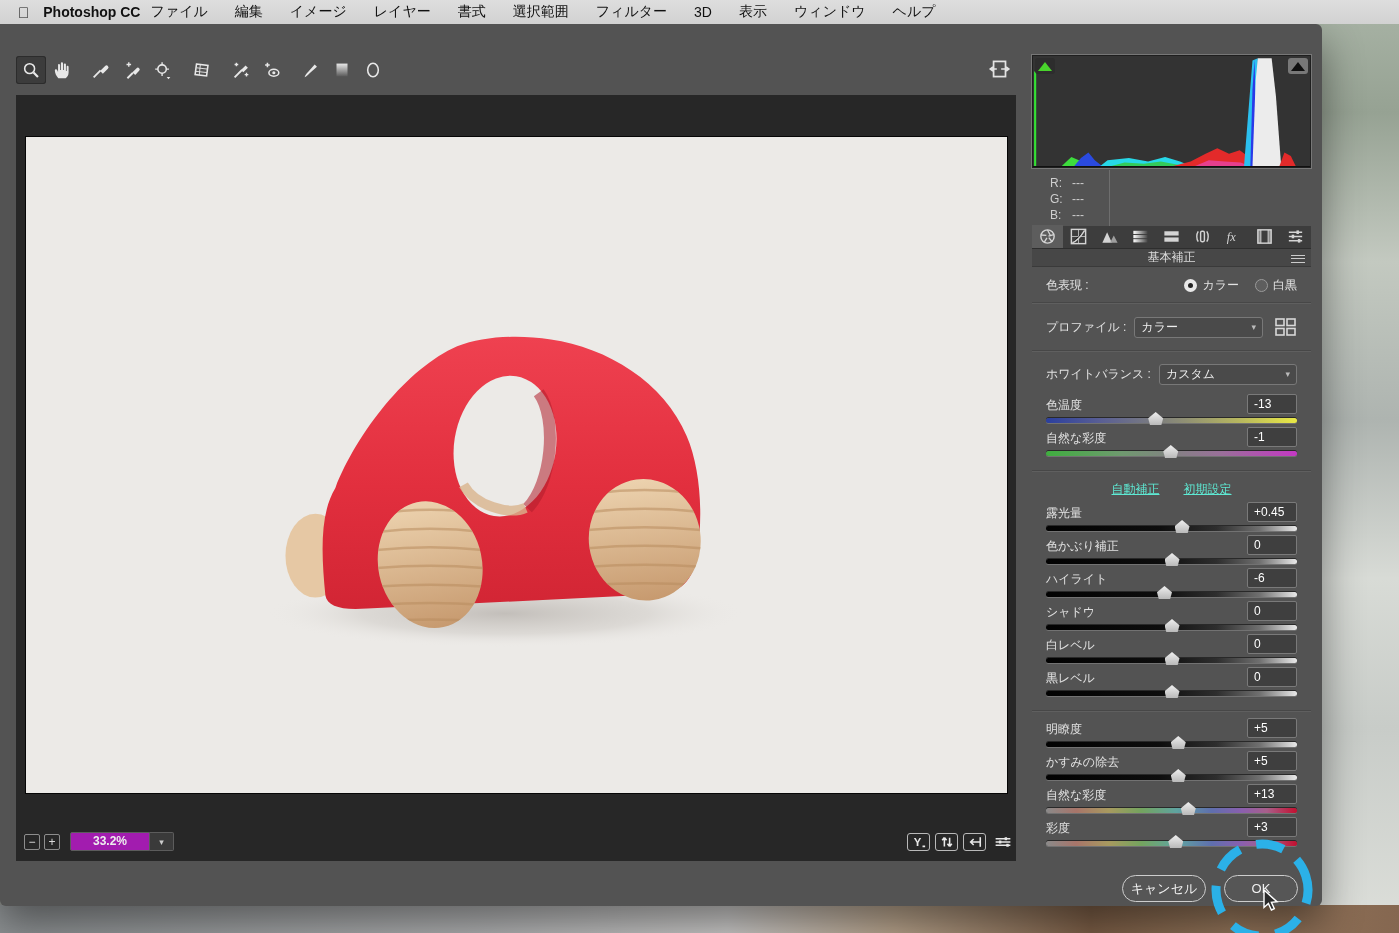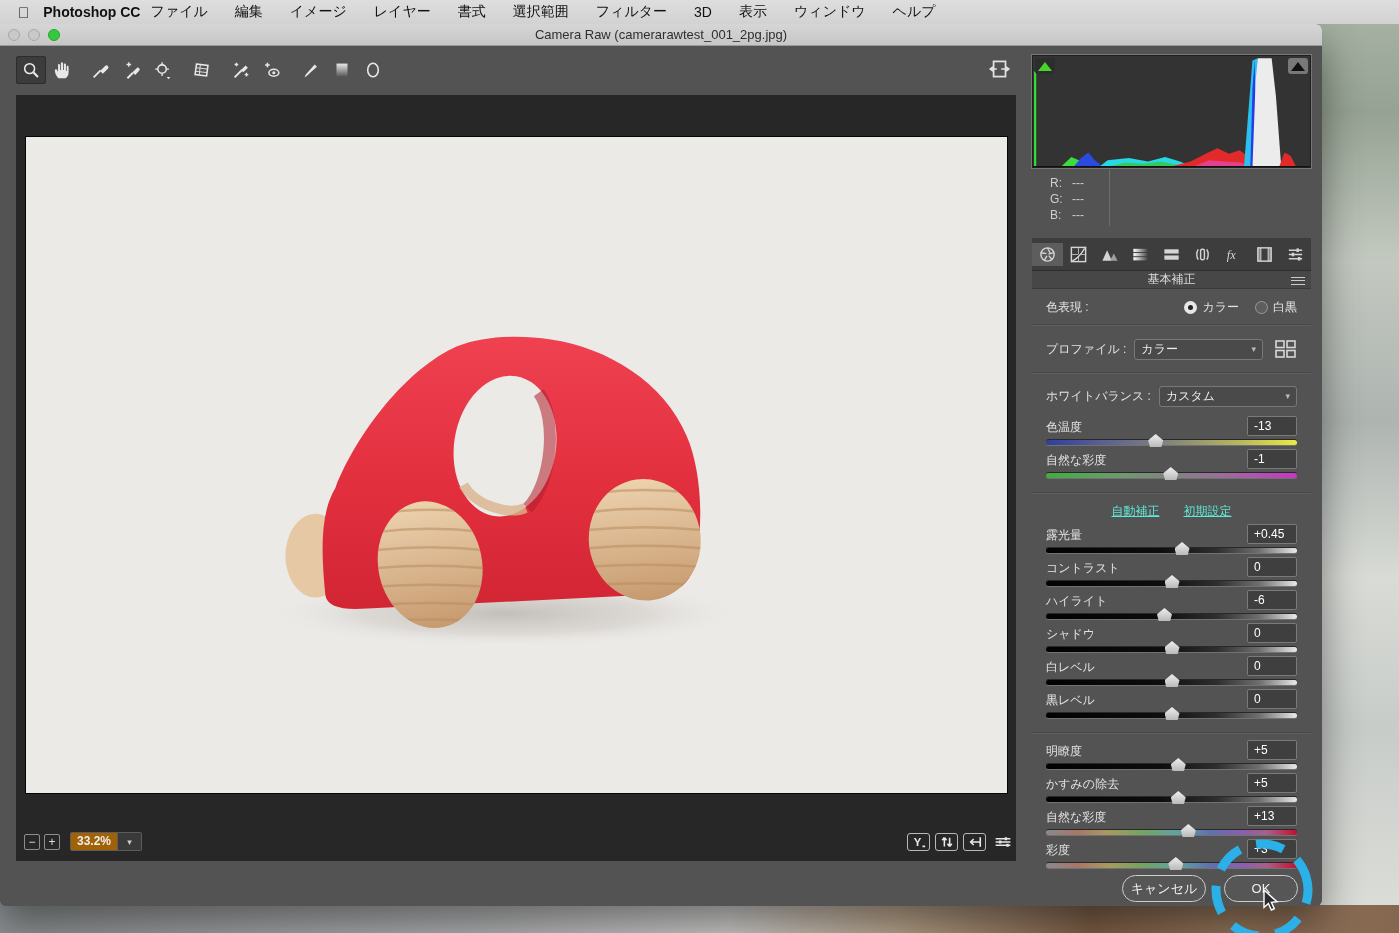--- a/index.html
+++ b/index.html
@@ -40,21 +40,21 @@
   #fullscreen-btn { position:absolute; right:310px; top:32px; width:26px; height:26px; display:flex; align-items:center; justify-content:center; }
 
   
   #canvas { position:absolute; top:71px; left:16px; width:1000px; height:766px; background:#272727; }
   #photo { position:absolute; top:41px; left:9px; width:983px; height:658px; background:#eceae7; border:1px solid #060606; }
   #photo svg { width:100%; height:100%; display:block; }
 
   #zoomctrl { position:absolute; left:8px; bottom:10px; display:flex; align-items:center; }
   .zbox { width:16px; height:16px; border:1px solid #8d8d8d; border-radius:2px; color:#dcdcdc;
     font-size:12px; line-height:14px; text-align:center; margin-right:4px; }
-  #zoomval { width:48px; height:19px; background:#a16207; border:1px solid #5c5c5c; color:#eee;
+  #zoomval { width:80px; height:19px; background:#a21caf; border:1px solid #5c5c5c; color:#eee;
     font-size:12px; font-weight:bold; text-align:center; line-height:17px; margin-left:6px; border-radius:2px 0 0 2px; }
   #zoomchev { width:24px; height:19px; background:#3a3a3a; border:1px solid #5c5c5c; border-left:none;
     border-radius:0 2px 2px 0; color:#ccc; font-size:9px; text-align:center; line-height:18px; }
 
   #prevctrl { position:absolute; right:4px; bottom:10px; display:flex; align-items:center; }
   .pbtn { width:23px; height:18px; border:1.5px solid #b9b9b9; border-radius:3px; margin-left:5px;
     display:flex; align-items:center; justify-content:center; color:#e3e3e3; }
   .pbtn svg, .pplain svg { width:18px; height:14px; }
   .pplain { margin-left:8px; display:flex; align-items:center; }
 
@@ -64,21 +64,21 @@
   #histo-wrap svg { width:100%; height:100%; display:block; }
   .clip { position:absolute; top:2px; width:20px; height:16px; border-radius:3px; display:flex; align-items:flex-end; justify-content:center; }
   #clip-shadows { left:2px; background:#2d2d2d; }
   #clip-highlights { right:2px; background:#787878; }
   .clip .tri { width:0; height:0; border-left:7px solid transparent; border-right:7px solid transparent; margin-bottom:3px; }
 
   #rgb-block { display:flex; height:56px; margin-top:2px; }
   #rgb-vals { width:78px; border-right:1px solid #6e6e6e; padding:5px 0 0 18px; font-size:12px; color:#cfcfcf; line-height:16px; }
   #rgb-vals .lab { display:inline-block; width:22px; }
 
-  #tabs { display:flex; height:33px; background:#3d3d3d; margin-top:12px; align-items:center; border-bottom:1px solid #2e2e2e; }
+  #tabs { display:flex; height:23px; background:#3d3d3d; margin-top:0; align-items:flex-end; border-bottom:1px solid #2e2e2e; }
   .tab { width:31px; height:23px; display:flex; align-items:center; justify-content:center; }
   .tab.sel { background:#5d5d5d; }
   .tab svg { width:19px; height:19px; }
 
   #panelhead { height:18px; background:#474747; display:flex; align-items:center; justify-content:center;
     font-size:12px; color:#ddd; position:relative; border-bottom:1px solid #3a3a3a; }
   #panelmenu { position:absolute; right:6px; top:3px; color:#ccc; font-size:12px; letter-spacing:0; line-height:6px; }
   #panelmenu div { width:14px; border-top:1.5px solid #ccc; margin-top:2.5px; }
 
   #controls { padding:9px 14px 0 14px; font-size:12px; color:#e2e2e2; }
@@ -144,26 +144,20 @@
     <span class="mitem">書式</span>
     <span class="mitem">選択範囲</span>
     <span class="mitem">フィルター</span>
     <span class="mitem">3D</span>
     <span class="mitem">表示</span>
     <span class="mitem">ウィンドウ</span>
     <span class="mitem">ヘルプ</span>
   </div>
 
 <div id="window">
-  <div id="titlebar">
-    <span class="tlight grey"></span>
-    <span class="tlight grey"></span>
-    <span class="tlight green"></span>
-    <span id="wintitle">Camera Raw (camerarawtest_001_2pg.jpg)</span>
-  </div>
 
   <div id="toolbar">
       <div class="tool sel">
         <svg viewBox="0 0 24 24">
           <circle cx="10.5" cy="10.5" r="5.4" stroke="#e8e8e8" fill="none" stroke-width="1.7"></circle>
           <line x1="14.8" y1="14.8" x2="19.6" y2="19.6" stroke="#e8e8e8" stroke-width="2.4"></line>
         </svg>
       </div>
       <div class="tool">
         <svg viewBox="0 0 24 24">
@@ -517,21 +511,21 @@
             <span>自動補正</span>
             <span>初期設定</span>
           </div>
           <div class="slider-row">
             <span class="slab">露光量</span>
             <div class="valbox">+0.45</div>
             <div class="track tone"></div>
             <div class="thumb" style="left: 54%;"></div>
           </div>
           <div class="slider-row">
-            <span class="slab">コントラスト</span>
+            <span class="slab">色かぶり補正</span>
             <div class="valbox">0</div>
             <div class="track tone"></div>
             <div class="thumb" style="left: 50%;"></div>
           </div>
           <div class="slider-row">
             <span class="slab">ハイライト</span>
             <div class="valbox">-6</div>
             <div class="track tone"></div>
             <div class="thumb" style="left: 47%;"></div>
           </div>

